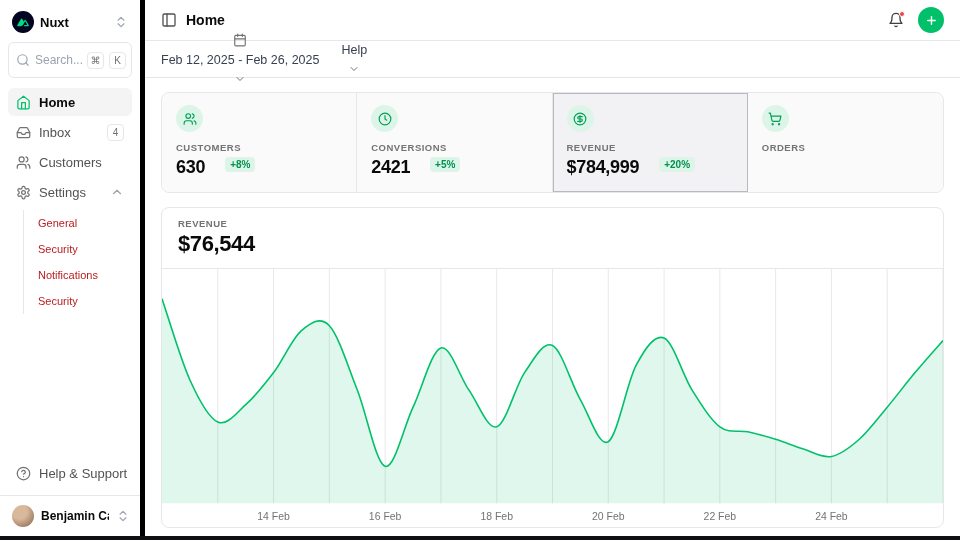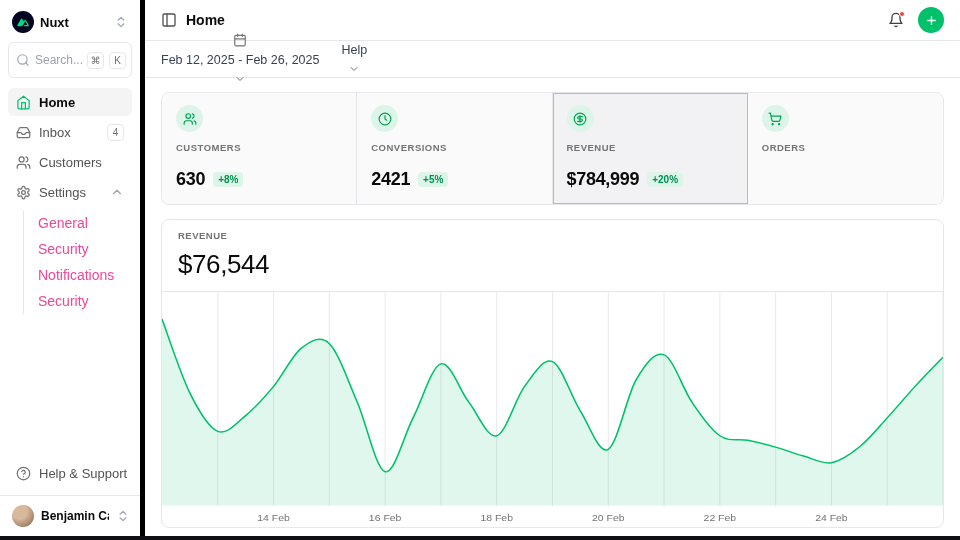--- a/index.html
+++ b/index.html
@@ -42,21 +42,21 @@
   .nav-item {
     display: flex; align-items: center; gap: 8px;
     height: 28px; padding: 0 8px; border-radius: 6px;
     font-size: 13px; color: #525252; cursor: pointer; white-space: nowrap;
   }
   .nav-item .nav-icon { width: 15px; height: 15px; color: #737373; flex-shrink: 0; }
   .nav-item.active { background: #f4f4f5; color: #0a0a0a; font-weight: 600; }
   .nav-item.active .nav-icon { color: #00c16a; }
   .nav-item .trail { margin-left: auto; }
   .sub-list { margin: 2px 0 2px 15px; border-left: 1px solid #e5e7eb; padding-left: 6px; display: flex; flex-direction: column; }
-  .sub-item { height: 26px; display: flex; align-items: center; padding: 0 8px; font-size: 14px; color: #ec4899; border-radius: 6px; cursor: pointer; white-space: nowrap; }
+  .sub-item { height: 26px; display: flex; align-items: center; padding: 0 8px; font-size: 11px; color: #b91c1c; border-radius: 6px; cursor: pointer; white-space: nowrap; }
   .spacer { flex: 1; }
   .ext-arrow { width: 9px; height: 9px; color: #737373; margin-left: 2px; align-self: flex-start; margin-top: 6px; }
   .user-row {
     border-top: 1px solid #e5e7eb;
     margin: 8px -8px 0; padding: 9px 10px 5px 12px;
     display: flex; align-items: center; gap: 7px; cursor: pointer;
   }
   .avatar { width: 22px; height: 22px; border-radius: 50%; flex-shrink: 0;
     background: radial-gradient(circle at 35% 30%, #d8b99c 0 35%, #9c7a60 80%, #6e584a 100%); }
   .user-name { font-size: 12px; font-weight: 600; flex: 1; white-space: nowrap; overflow: hidden; color: #0a0a0a; }
@@ -92,33 +92,33 @@
     display: grid; grid-template-columns: repeat(4, 1fr);
     border: 1px solid #e5e7eb; border-radius: 8px; overflow: hidden;
     background: #fafafa;
   }
   .stat-card { padding: 12px 14px 14px; border-right: 1px solid #e5e7eb; background: #fafafa; cursor: pointer; }
   .stat-card:last-child { border-right: none; }
   .stat-card.selected { background: #f2f2f4; outline: 1px solid #b9b9c0; outline-offset: -1px; }
   .stat-icon { width: 27px; height: 27px; border-radius: 50%; background: #ddf5e8; color: #00a155; display: flex; align-items: center; justify-content: center; }
   .stat-icon svg { width: 14px; height: 14px; }
   .stat-label { margin-top: 10px; font-size: 9.5px; font-weight: 600; letter-spacing: 0.5px; color: #737373; }
-  .stat-value-row { display: flex; align-items: center; gap: 8px; margin-top: 16px; }
+  .stat-value-row { display: flex; align-items: flex-start; gap: 20px; margin-top: 4px; }
   .stat-value { font-size: 18px; font-weight: 700; color: #0a0a0a; letter-spacing: -0.3px; }
   .delta-badge { font-size: 10px; font-weight: 600; color: #009150; background: #ddf5e8; border-radius: 4px; padding: 2px 5px; }
 
   
   .chart-card {
     margin-top: 14px; flex: 1; min-height: 0;
     border: 1px solid #e5e7eb; border-radius: 8px;
     display: flex; flex-direction: column; overflow: hidden; background: #fff;
   }
   .chart-head { padding: 10px 16px 11px; border-bottom: 1px solid #e5e7eb; }
   .chart-label { font-size: 9.5px; font-weight: 600; letter-spacing: 0.5px; color: #737373; }
-  .chart-value { font-size: 26px; font-weight: 400; color: #0a0a0a; margin-top: 8px; letter-spacing: -0.4px; }
+  .chart-value { font-size: 22px; font-weight: 700; color: #0a0a0a; margin-top: 2px; letter-spacing: -0.4px; }
   .chart-body { flex: 1; min-height: 0; position: relative; }
   .chart-body svg { position: absolute; inset: 0; width: 100%; height: 100%; display: block; }
   svg text { font-family: "Liberation Sans", sans-serif; }
 
   .bottom-bar { position: absolute; left: 0; right: 0; bottom: 0; height: 4px; background: #101014; z-index: 40; }
 </style>
 </head>
 <body>
 
 <div class="app">

